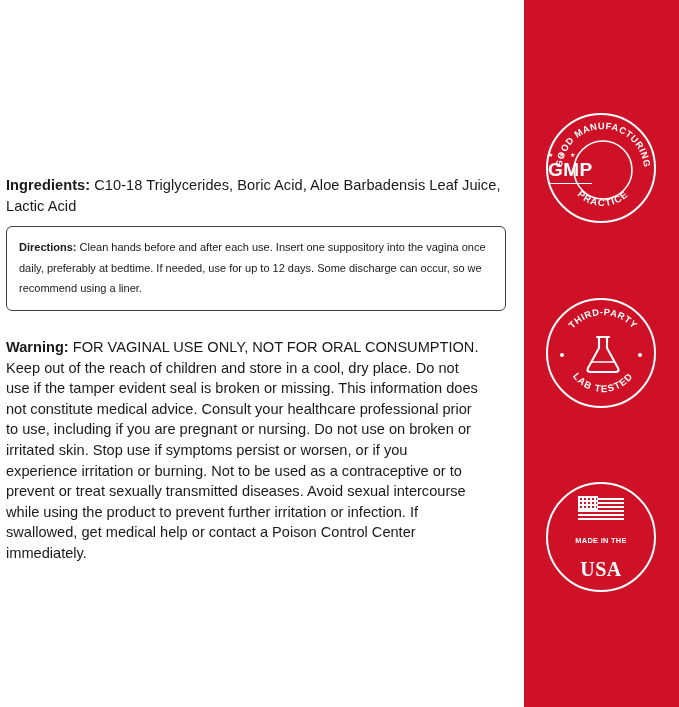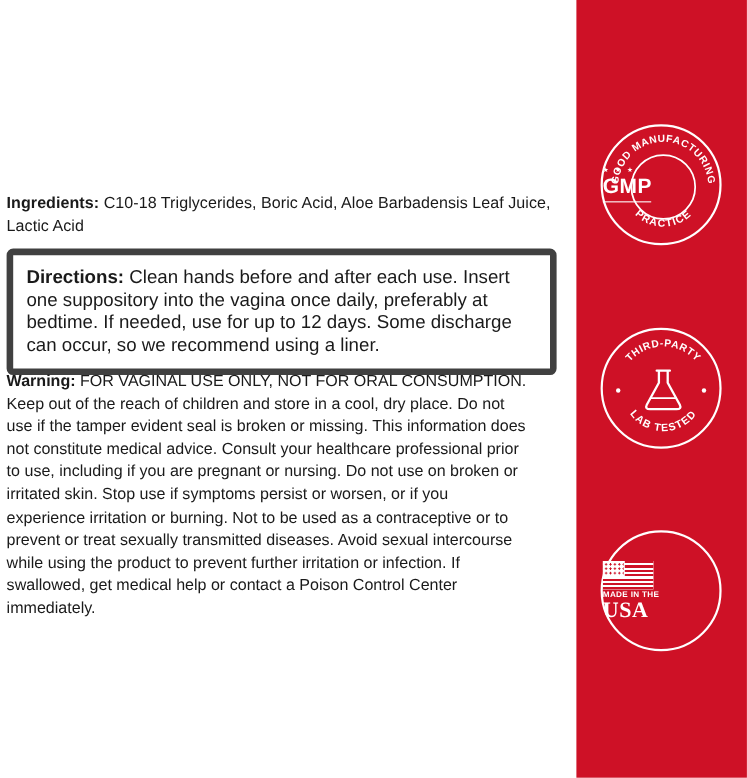--- a/index.html
+++ b/index.html
@@ -39,25 +39,25 @@
 
   .ingredients {
     top: 175px;
     font-size: 14.6px;
     line-height: 20.5px;
     letter-spacing: 0.05px;
   }
 
   .directions-box {
     top: 226px;
-    border: 6px solid #404040;
+    border: 1px solid #404040;
     border-radius: 6px;
     padding: 10px 12px 11px 12px;
     width: 500px;
-    font-size: 17px;
+    font-size: 11px;
     line-height: 20.5px;
   }
 
   .warning {
     top: 337px;
     font-size: 14.6px;
     line-height: 20.6px;
     width: 475px;
   }
 
@@ -89,22 +89,23 @@
   .badge-3 { top: 482px; }
 
   .badge svg { display: block; width: 110px; height: 110px; }
 
   
   .usa-inner {
     position: absolute;
     inset: 0;
     display: flex;
     flex-direction: column;
+    align-items: center;
     justify-content: center;
-    gap: 0;
+    gap: 14px;
   }
   .flag {
     width: 46px;
     height: 26px;
     position: relative;
     overflow: hidden;
     background: #ffffff;
   }
   .flag .stripes {
     position: absolute;

